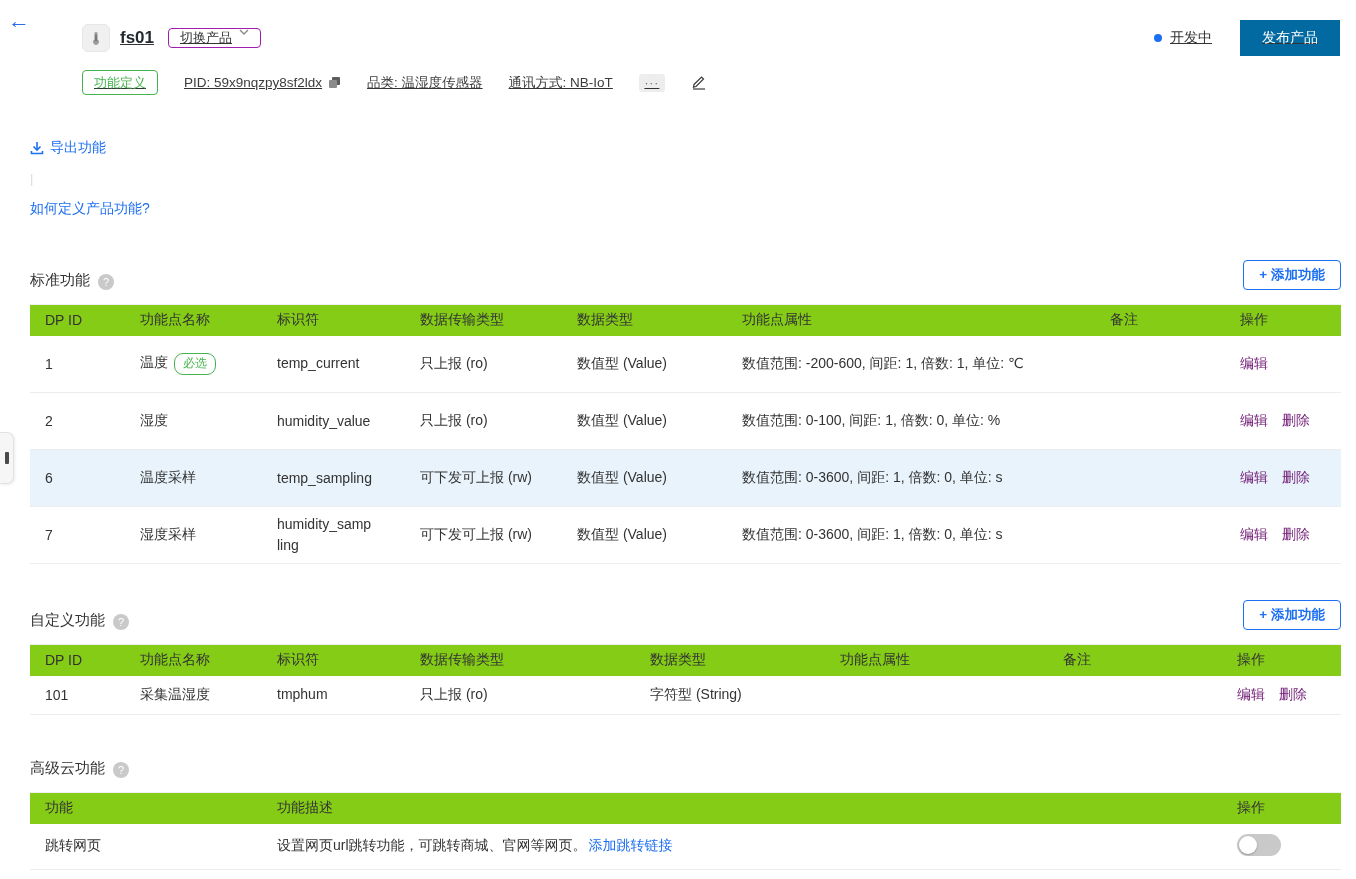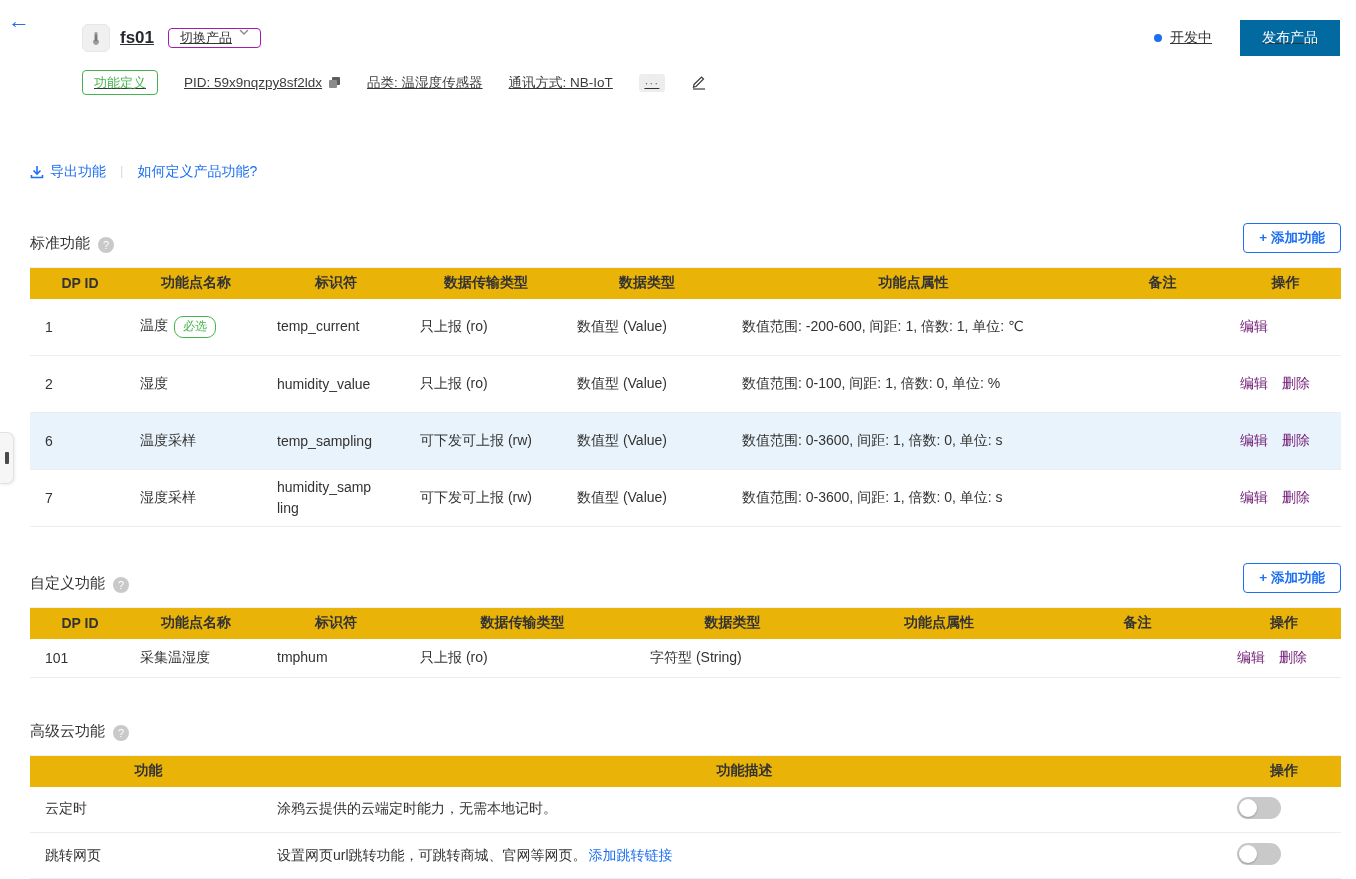--- a/index.html
+++ b/index.html
@@ -39,37 +39,37 @@
     position:relative; }
   .tab.active { color:#1d6ff2; }
   .tab.active::after { content:""; position:absolute; left:0; right:0; bottom:0; height:2px;
     background:#1d6ff2; }
   .tabs-bar .spacer { flex:1; }
   .guide-link { display:inline-flex; align-items:center; gap:6px; color:#1d6ff2; font-size:14px;
     padding-bottom:13px; cursor:pointer; }
 
   
   .content { padding:0 15px 0 30px; }
-  .toolbar { display:flex; align-items:flex-start; margin-top:68px; gap:14px; }
+  .toolbar { display:flex; align-items:flex-start; margin-top:44px; gap:14px;flex-direction:column; }
   .blue-link { color:#1d6ff2; font-size:14px; cursor:pointer; display:inline-flex;
     align-items:center; gap:6px; text-decoration:none; }
   .toolbar-divider { color:#dcdcdc; font-size:13px; }
 
   .section-head { display:flex; align-items:flex-end; margin-top:42px; margin-bottom:14px; }
   .section-title { font-size:15px; color:#333; }
   .q-icon { width:16px; height:16px; border-radius:50%; background:#c9c9c9; color:#fff;
     font-size:11px; display:inline-flex; align-items:center; justify-content:center;
     margin-left:8px; cursor:pointer; }
   .section-head .spacer { flex:1; }
   .add-btn { height:30px; padding:0 15px; border:1px solid #1d6ff2; color:#1d6ff2;
     background:#fff; border-radius:4px; font-size:13.5px; font-weight:600; cursor:pointer; }
 
   table.grid { width:1311px; border-collapse:collapse; table-layout:fixed; }
-  table.grid th { background:#eab308; font-size:14px; font-weight:700; color:#333;
-    text-align:center; height:31px; padding:0 10px 0 15px; border-top:1px solid #f0f0f0; }
+  table.grid th { background:#84cc16; font-size:14px; font-weight:400; color:#333;
+    text-align:left; height:31px; padding:0 10px 0 15px; border-top:1px solid #f0f0f0; }
   table.grid td { font-size:14px; color:#333; padding:0 10px 0 15px;
     border-bottom:1px solid #ebedf0; vertical-align:middle; }
   table.grid tr.hl td { background:#e8f3fb; }
   .t-std td { height:57px; }
   .t-custom td { height:39px; }
   .t-cloud td { height:46px; }
   .ident { display:inline-block; width:95px; word-break:break-all; line-height:1.5; }
   .req-tag { display:inline-block; border:1px solid #47b34f; color:#47b34f; border-radius:9px;
     font-size:12px; padding:1px 8px 2px; margin-left:6px; }
   .action-link { color:#701a75; font-size:14px; cursor:pointer; margin-right:14px; }
@@ -289,27 +289,20 @@
         </colgroup>
       <thead>
         <tr>
           <th>功能</th>
           <th>功能描述</th>
           <th>操作</th>
         </tr>
       </thead>
       <tbody>
         <tr>
-          <td>云定时</td>
-          <td><span>涂鸦云提供的云端定时能力，无需本地记时。</span></td>
-          <td>
-            <span class="toggle"><span class="knob"></span></span>
-          </td>
-        </tr>
-        <tr>
           <td>跳转网页</td>
           <td><span>设置网页url跳转功能，可跳转商城、官网等网页。</span><span class="blue-link" style="margin-left:2px;">添加跳转链接</span></td>
           <td>
             <span class="toggle"><span class="knob"></span></span>
           </td>
         </tr>
       </tbody>
     </table>
 
   </main>

